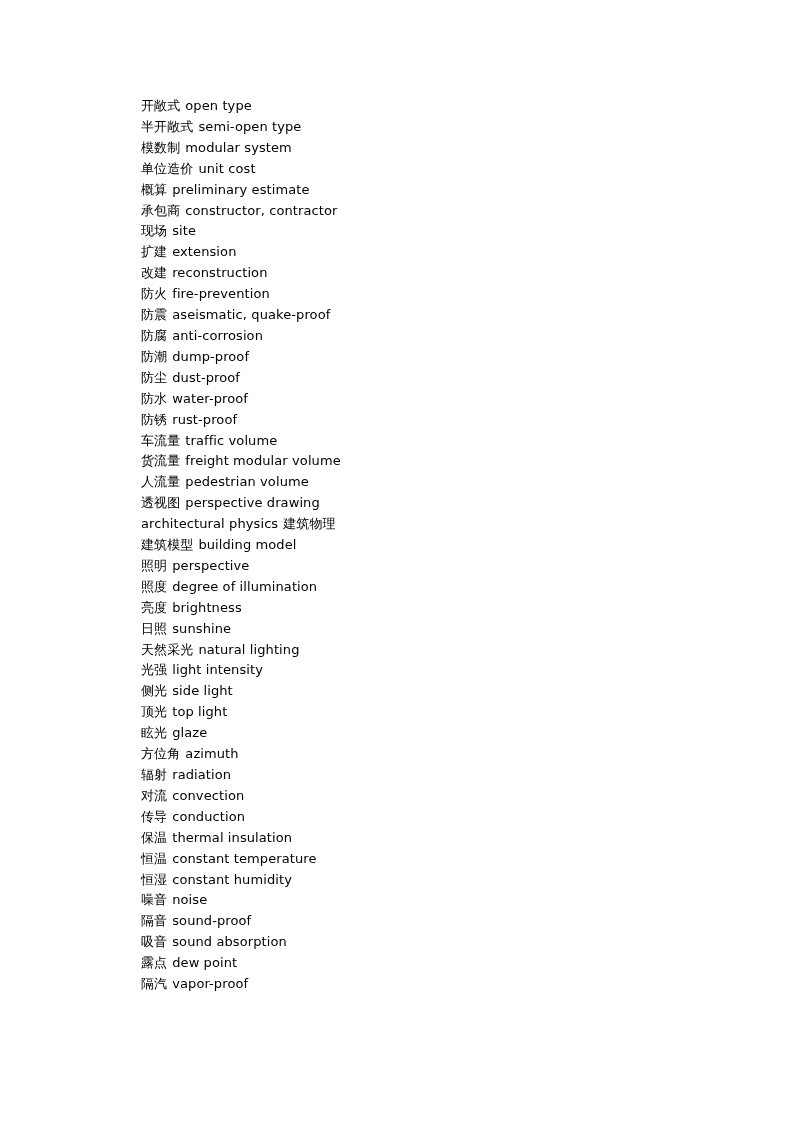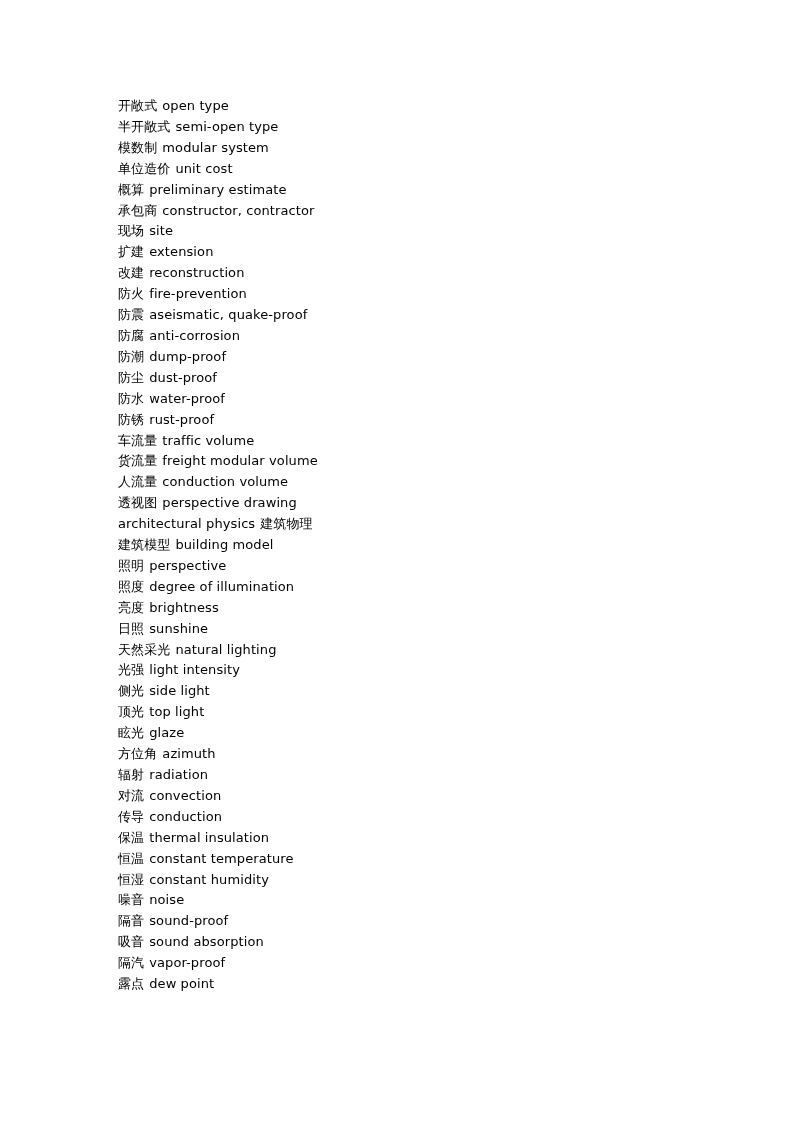--- a/index.html
+++ b/index.html
@@ -27,20 +27,21 @@
     left: 118px;
     top: 96px;
     width: 600px;
   }
   .entry {
     font-size: 13px;
     line-height: 20.9px;
     white-space: nowrap;
     color: #000000;
     letter-spacing: 0.1px;
+    margin-left: 23px;
   }
   .term-cn {
     font-family: "DejaVu Sans", "Liberation Sans", sans-serif;
   }
   .term-en {
     font-family: "DejaVu Sans", "Liberation Sans", sans-serif;
   }
   .gap {
     display: inline-block;
     width: 5px;
@@ -62,21 +63,21 @@
       <div class="entry"><span class="term-cn">改建</span><span class="gap"></span><span class="term-en">reconstruction</span></div>
       <div class="entry"><span class="term-cn">防火</span><span class="gap"></span><span class="term-en">fire-prevention</span></div>
       <div class="entry"><span class="term-cn">防震</span><span class="gap"></span><span class="term-en">aseismatic, quake-proof</span></div>
       <div class="entry"><span class="term-cn">防腐</span><span class="gap"></span><span class="term-en">anti-corrosion</span></div>
       <div class="entry"><span class="term-cn">防潮</span><span class="gap"></span><span class="term-en">dump-proof</span></div>
       <div class="entry"><span class="term-cn">防尘</span><span class="gap"></span><span class="term-en">dust-proof</span></div>
       <div class="entry"><span class="term-cn">防水</span><span class="gap"></span><span class="term-en">water-proof</span></div>
       <div class="entry"><span class="term-cn">防锈</span><span class="gap"></span><span class="term-en">rust-proof</span></div>
       <div class="entry"><span class="term-cn">车流量</span><span class="gap"></span><span class="term-en">traffic volume</span></div>
       <div class="entry"><span class="term-cn">货流量</span><span class="gap"></span><span class="term-en">freight modular volume</span></div>
-      <div class="entry"><span class="term-cn">人流量</span><span class="gap"></span><span class="term-en">conduction volume</span></div>
+      <div class="entry"><span class="term-cn">人流量</span><span class="gap"></span><span class="term-en">pedestrian volume</span></div>
       <div class="entry"><span class="term-cn">透视图</span><span class="gap"></span><span class="term-en">perspective drawing</span></div>
       <div class="entry"><span class="term-cn">architectural physics</span><span class="gap"></span><span class="term-en">建筑物理</span></div>
       <div class="entry"><span class="term-cn">建筑模型</span><span class="gap"></span><span class="term-en">building model</span></div>
       <div class="entry"><span class="term-cn">照明</span><span class="gap"></span><span class="term-en">perspective</span></div>
       <div class="entry"><span class="term-cn">照度</span><span class="gap"></span><span class="term-en">degree of illumination</span></div>
       <div class="entry"><span class="term-cn">亮度</span><span class="gap"></span><span class="term-en">brightness</span></div>
       <div class="entry"><span class="term-cn">日照</span><span class="gap"></span><span class="term-en">sunshine</span></div>
       <div class="entry"><span class="term-cn">天然采光</span><span class="gap"></span><span class="term-en">natural lighting</span></div>
       <div class="entry"><span class="term-cn">光强</span><span class="gap"></span><span class="term-en">light intensity</span></div>
       <div class="entry"><span class="term-cn">侧光</span><span class="gap"></span><span class="term-en">side light</span></div>
@@ -85,16 +86,16 @@
       <div class="entry"><span class="term-cn">方位角</span><span class="gap"></span><span class="term-en">azimuth</span></div>
       <div class="entry"><span class="term-cn">辐射</span><span class="gap"></span><span class="term-en">radiation</span></div>
       <div class="entry"><span class="term-cn">对流</span><span class="gap"></span><span class="term-en">convection</span></div>
       <div class="entry"><span class="term-cn">传导</span><span class="gap"></span><span class="term-en">conduction</span></div>
       <div class="entry"><span class="term-cn">保温</span><span class="gap"></span><span class="term-en">thermal insulation</span></div>
       <div class="entry"><span class="term-cn">恒温</span><span class="gap"></span><span class="term-en">constant temperature</span></div>
       <div class="entry"><span class="term-cn">恒湿</span><span class="gap"></span><span class="term-en">constant humidity</span></div>
       <div class="entry"><span class="term-cn">噪音</span><span class="gap"></span><span class="term-en">noise</span></div>
       <div class="entry"><span class="term-cn">隔音</span><span class="gap"></span><span class="term-en">sound-proof</span></div>
       <div class="entry"><span class="term-cn">吸音</span><span class="gap"></span><span class="term-en">sound absorption</span></div>
+      <div class="entry"><span class="term-cn">露点</span><span class="gap"></span><span class="term-en">dew point</span></div>
       <div class="entry"><span class="term-cn">隔汽</span><span class="gap"></span><span class="term-en">vapor-proof</span></div>
-      <div class="entry"><span class="term-cn">露点</span><span class="gap"></span><span class="term-en">dew point</span></div>
     </div>
 </div>
 
 </body></html>

